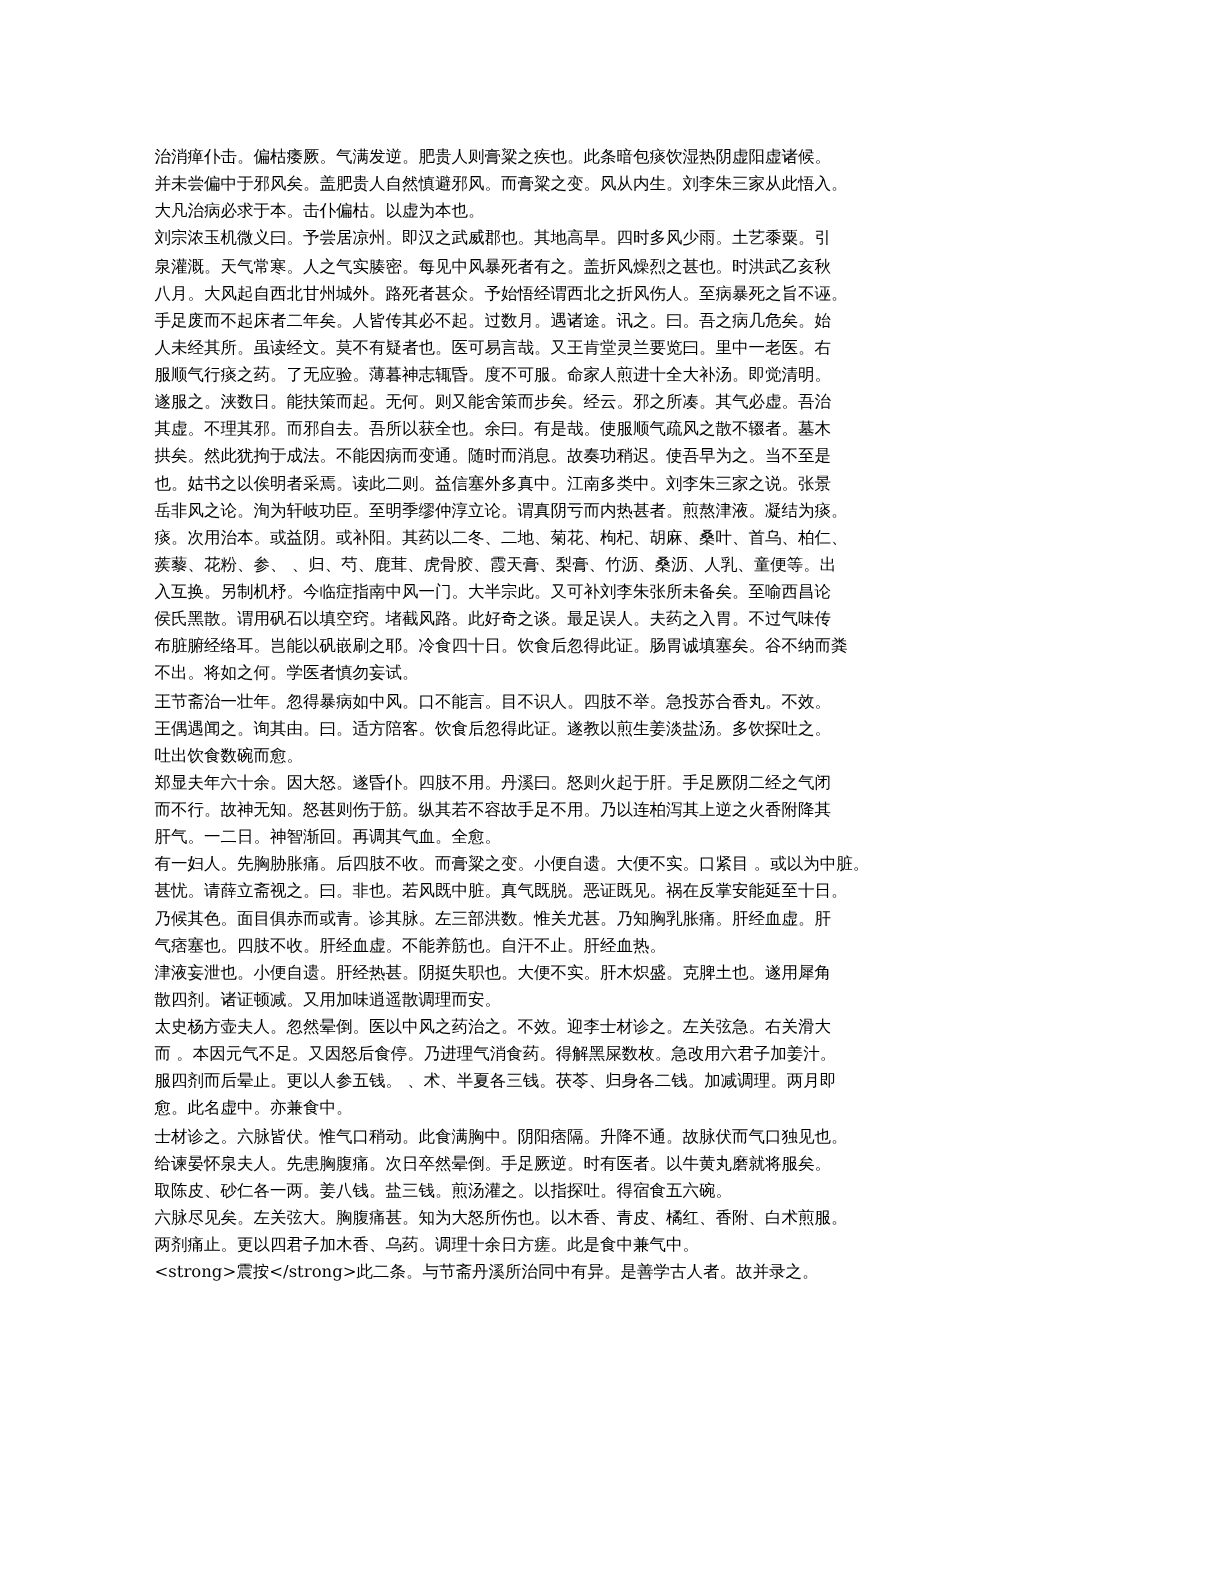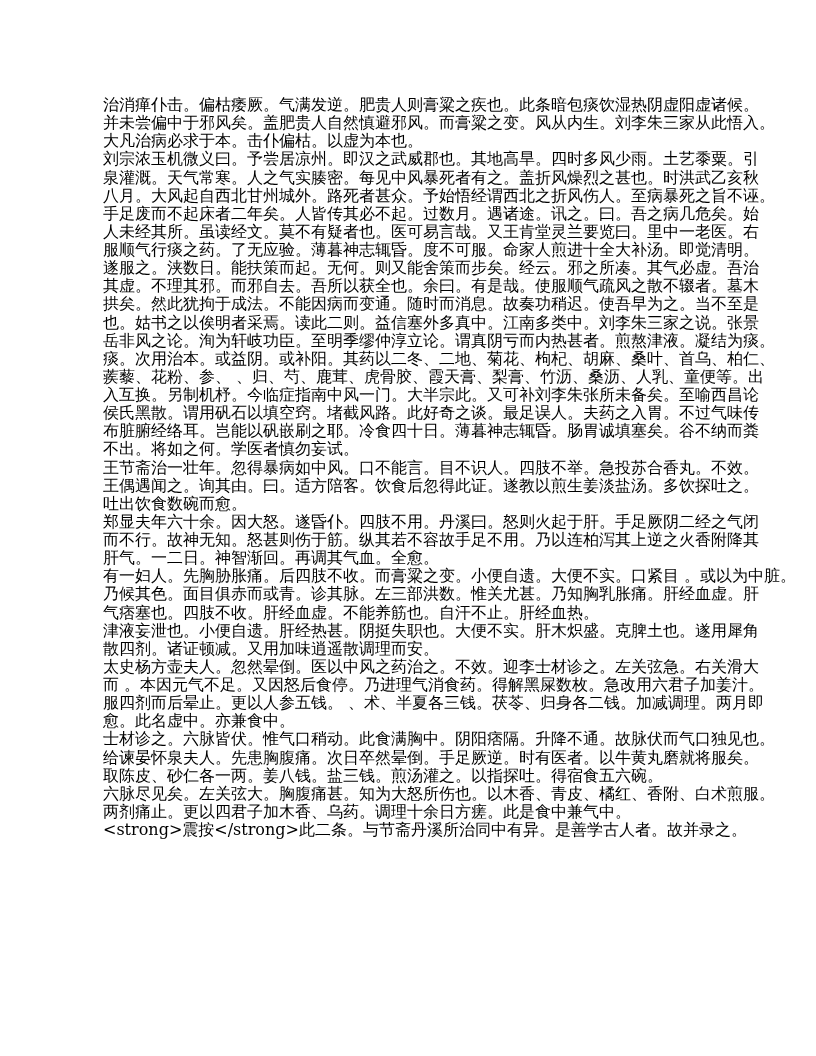--- a/index.html
+++ b/index.html
@@ -14,21 +14,21 @@
     background: #ffffff;
     overflow: hidden;
     font-family: "DejaVu Serif", "Liberation Serif", serif;
     color: #000000;
   }
   .content {
     position: absolute;
     left: 103px;
     top: 96px;
     width: 618px;
-    font-size: 16px;
+    font-size: 11px;
     line-height: 18.13px;
   }
   .line {
     height: 18.13px;
     white-space: pre;
     overflow: visible;
   }
   .heading {
     margin-top: 18.13px;
     margin-bottom: 36.26px;
@@ -52,33 +52,34 @@
       <div class="line">服顺气行痰之药。了无应验。薄暮神志辄昏。度不可服。命家人煎进十全大补汤。即觉清明。</div>
       <div class="line">遂服之。浃数日。能扶策而起。无何。则又能舍策而步矣。经云。邪之所凑。其气必虚。吾治</div>
       <div class="line">其虚。不理其邪。而邪自去。吾所以获全也。余曰。有是哉。使服顺气疏风之散不辍者。墓木</div>
       <div class="line">拱矣。然此犹拘于成法。不能因病而变通。随时而消息。故奏功稍迟。使吾早为之。当不至是</div>
       <div class="line">也。姑书之以俟明者采焉。读此二则。益信塞外多真中。江南多类中。刘李朱三家之说。张景</div>
       <div class="line">岳非风之论。洵为轩岐功臣。至明季缪仲淳立论。谓真阴亏而内热甚者。煎熬津液。凝结为痰。</div>
       <div class="line">痰。次用治本。或益阴。或补阳。其药以二冬、二地、菊花、枸杞、胡麻、桑叶、首乌、柏仁、</div>
       <div class="line">蒺藜、花粉、参、 、归、芍、鹿茸、虎骨胶、霞天膏、梨膏、竹沥、桑沥、人乳、童便等。出</div>
       <div class="line">入互换。另制机杼。今临症指南中风一门。大半宗此。又可补刘李朱张所未备矣。至喻西昌论</div>
       <div class="line">侯氏黑散。谓用矾石以填空窍。堵截风路。此好奇之谈。最足误人。夫药之入胃。不过气味传</div>
-      <div class="line">布脏腑经络耳。岂能以矾嵌刷之耶。冷食四十日。薄暮神志辄昏。肠胃诚填塞矣。谷不纳而粪</div>
+      <div class="line">布脏腑经络耳。岂能以矾嵌刷之耶。冷食四十日。饮食后忽得此证。肠胃诚填塞矣。谷不纳而粪</div>
       <div class="line">不出。将如之何。学医者慎勿妄试。</div>
     </div>
 
 
     <div class="block">
       <div class="line">王节斋治一壮年。忽得暴病如中风。口不能言。目不识人。四肢不举。急投苏合香丸。不效。</div>
       <div class="line">王偶遇闻之。询其由。曰。适方陪客。饮食后忽得此证。遂教以煎生姜淡盐汤。多饮探吐之。</div>
       <div class="line">吐出饮食数碗而愈。</div>
       <div class="line">郑显夫年六十余。因大怒。遂昏仆。四肢不用。丹溪曰。怒则火起于肝。手足厥阴二经之气闭</div>
       <div class="line">而不行。故神无知。怒甚则伤于筋。纵其若不容故手足不用。乃以连柏泻其上逆之火香附降其</div>
       <div class="line">肝气。一二日。神智渐回。再调其气血。全愈。</div>
       <div class="line">有一妇人。先胸胁胀痛。后四肢不收。而膏粱之变。小便自遗。大便不实。口紧目 。或以为中脏。</div>
+      <div class="line">甚忧。请薛立斋视之。曰。非也。若风既中脏。真气既脱。恶证既见。祸在反掌安能延至十日。</div>
       <div class="line">乃候其色。面目俱赤而或青。诊其脉。左三部洪数。惟关尤甚。乃知胸乳胀痛。肝经血虚。肝</div>
       <div class="line">气痞塞也。四肢不收。肝经血虚。不能养筋也。自汗不止。肝经血热。</div>
       <div class="line">津液妄泄也。小便自遗。肝经热甚。阴挺失职也。大便不实。肝木炽盛。克脾土也。遂用犀角</div>
       <div class="line">散四剂。诸证顿减。又用加味逍遥散调理而安。</div>
       <div class="line">太史杨方壶夫人。忽然晕倒。医以中风之药治之。不效。迎李士材诊之。左关弦急。右关滑大</div>
       <div class="line">而 。本因元气不足。又因怒后食停。乃进理气消食药。得解黑屎数枚。急改用六君子加姜汁。</div>
       <div class="line">服四剂而后晕止。更以人参五钱。 、术、半夏各三钱。茯苓、归身各二钱。加减调理。两月即</div>
       <div class="line">愈。此名虚中。亦兼食中。</div>
       <div class="line">士材诊之。六脉皆伏。惟气口稍动。此食满胸中。阴阳痞隔。升降不通。故脉伏而气口独见也。</div>
       <div class="line">给谏晏怀泉夫人。先患胸腹痛。次日卒然晕倒。手足厥逆。时有医者。以牛黄丸磨就将服矣。</div>

